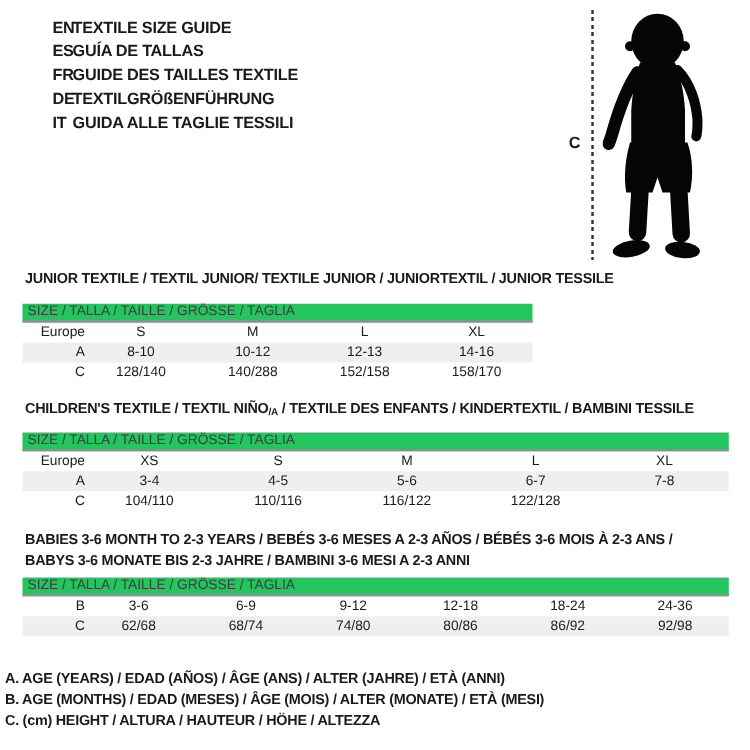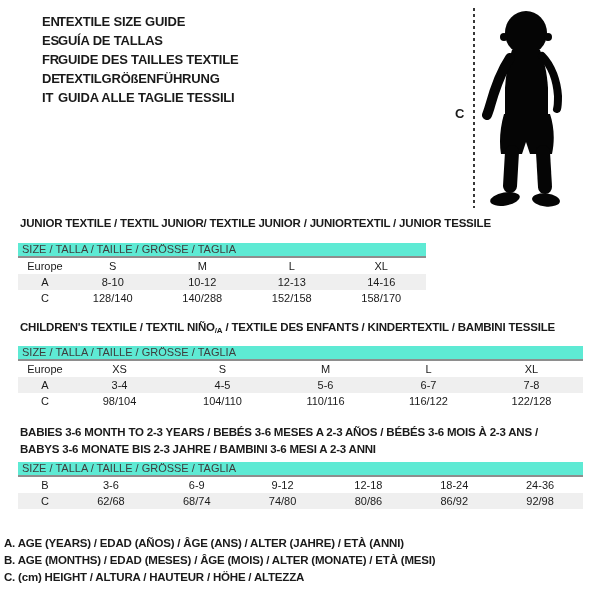--- a/index.html
+++ b/index.html
@@ -17,29 +17,29 @@
     position:absolute; left:473px; top:8px; width:2px; height:200px;
     background:repeating-linear-gradient(to bottom,#383838 0 3px,transparent 3px 6px);
   }
   .height-label { position:absolute; left:455px; top:106px; font-size:13px; font-weight:700; }
   .baby-svg { position:absolute; left:482px; top:6px; width:95px; height:205px; }
   
   .tbl-title { position:absolute; left:20px; font-size:11.5px; font-weight:700; letter-spacing:-0.2px; white-space:nowrap; }
   .tbl-title sub { font-size:8px; vertical-align:-2px; }
   .size-table { position:absolute; left:18px; }
   .band {
-    height:15px; line-height:13px; background:#5eead4; border-bottom:2px solid #8e8e8e;
+    height:15px; line-height:13px; background:#22c55e; border-bottom:2px solid #8e8e8e;
     font-size:11px; color:#3d3d3d; padding-left:4px;
   }
   .grid-row { display:grid; height:16px; line-height:16px; font-size:11px; }
   .grid-row.shade { background:#efefef; }
   .cols4 { grid-template-columns:50px repeat(4,1fr); }
   .cols5 { grid-template-columns:50px repeat(5,1fr); }
   .cols6 { grid-template-columns:50px repeat(6,1fr); }
-  .row-label { text-align:center; padding-left:4px; }
+  .row-label { text-align:right; padding-left:4px; }
   .cell { text-align:center; }
   .w1 { width:408px; }
   .w2 { width:565px; }
   
   .footnotes { position:absolute; left:4px; top:535px; font-size:11.5px; font-weight:700; line-height:17px; letter-spacing:-0.2px; }
 </style>
 </head>
 <body>
 
 <div class="page">
@@ -125,21 +125,20 @@
     <div class="grid-row cols5 shade">
       <span class="row-label">A</span>
       <span class="cell">3-4</span>
       <span class="cell">4-5</span>
       <span class="cell">5-6</span>
       <span class="cell">6-7</span>
       <span class="cell">7-8</span>
     </div>
     <div class="grid-row cols5">
       <span class="row-label">C</span>
-      <span class="cell">98/104</span>
       <span class="cell">104/110</span>
       <span class="cell">110/116</span>
       <span class="cell">116/122</span>
       <span class="cell">122/128</span>
     </div>
   </div>
 
   <div class="tbl-title" style="top:424px">
     <div style="line-height:17px">BABIES 3-6 MONTH TO 2-3 YEARS / BEBÉS 3-6 MESES A 2-3 AÑOS / BÉBÉS 3-6 MOIS À 2-3 ANS /</div>
     <div style="line-height:17px">BABYS 3-6 MONATE BIS 2-3 JAHRE / BAMBINI 3-6 MESI A 2-3 ANNI</div>

